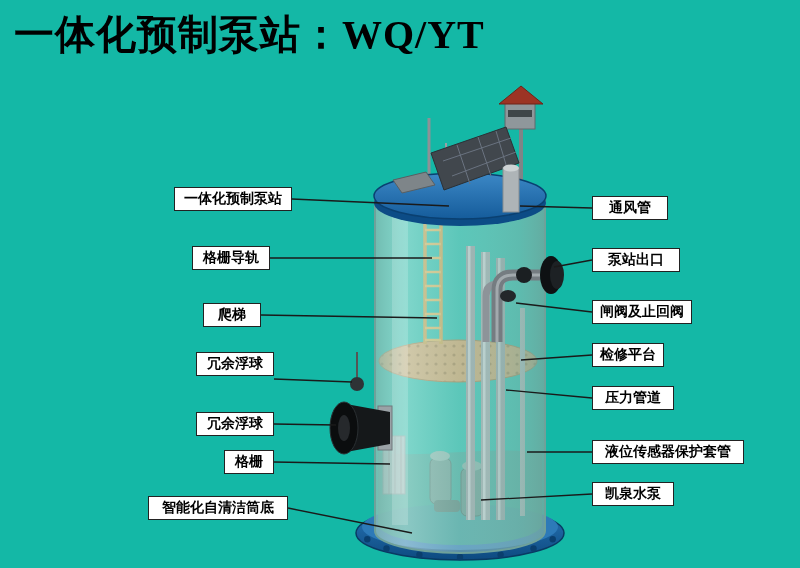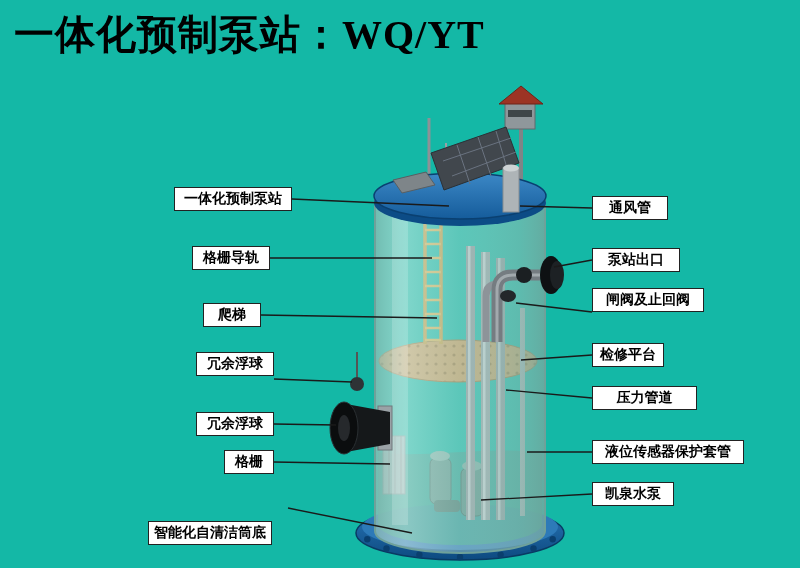--- a/index.html
+++ b/index.html
@@ -185,23 +185,23 @@
       <line x1="592" y1="494" x2="481" y2="500"></line>
     </g>
   </svg>
 
   <div class="lbl" style="left:174px;top:187px;width:118px">一体化预制泵站</div>
   <div class="lbl" style="left:192px;top:246px;width:78px">格栅导轨</div>
   <div class="lbl" style="left:203px;top:303px;width:58px">爬梯</div>
   <div class="lbl" style="left:196px;top:352px;width:78px">冗余浮球</div>
   <div class="lbl" style="left:196px;top:412px;width:78px">冗余浮球</div>
   <div class="lbl" style="left:224px;top:450px;width:50px">格栅</div>
-  <div class="lbl" style="left:148px;top:521px;width:124px">智能化自清洁筒底</div>
+  <div class="lbl" style="left:148px;top:496px;width:140px">智能化自清洁筒底</div>
 
   <div class="lbl" style="left:592px;top:196px;width:76px">通风管</div>
   <div class="lbl" style="left:592px;top:248px;width:88px">泵站出口</div>
-  <div class="lbl" style="left:592px;top:288px;width:112px">闸阀及止回阀</div>
+  <div class="lbl" style="left:592px;top:300px;width:100px">闸阀及止回阀</div>
   <div class="lbl" style="left:592px;top:343px;width:72px">检修平台</div>
-  <div class="lbl" style="left:592px;top:386px;width:105px">压力管道</div>
+  <div class="lbl" style="left:592px;top:386px;width:82px">压力管道</div>
   <div class="lbl" style="left:592px;top:440px;width:152px">液位传感器保护套管</div>
   <div class="lbl" style="left:592px;top:482px;width:82px">凯泉水泵</div>
 
 </div>
 
 </body></html>

